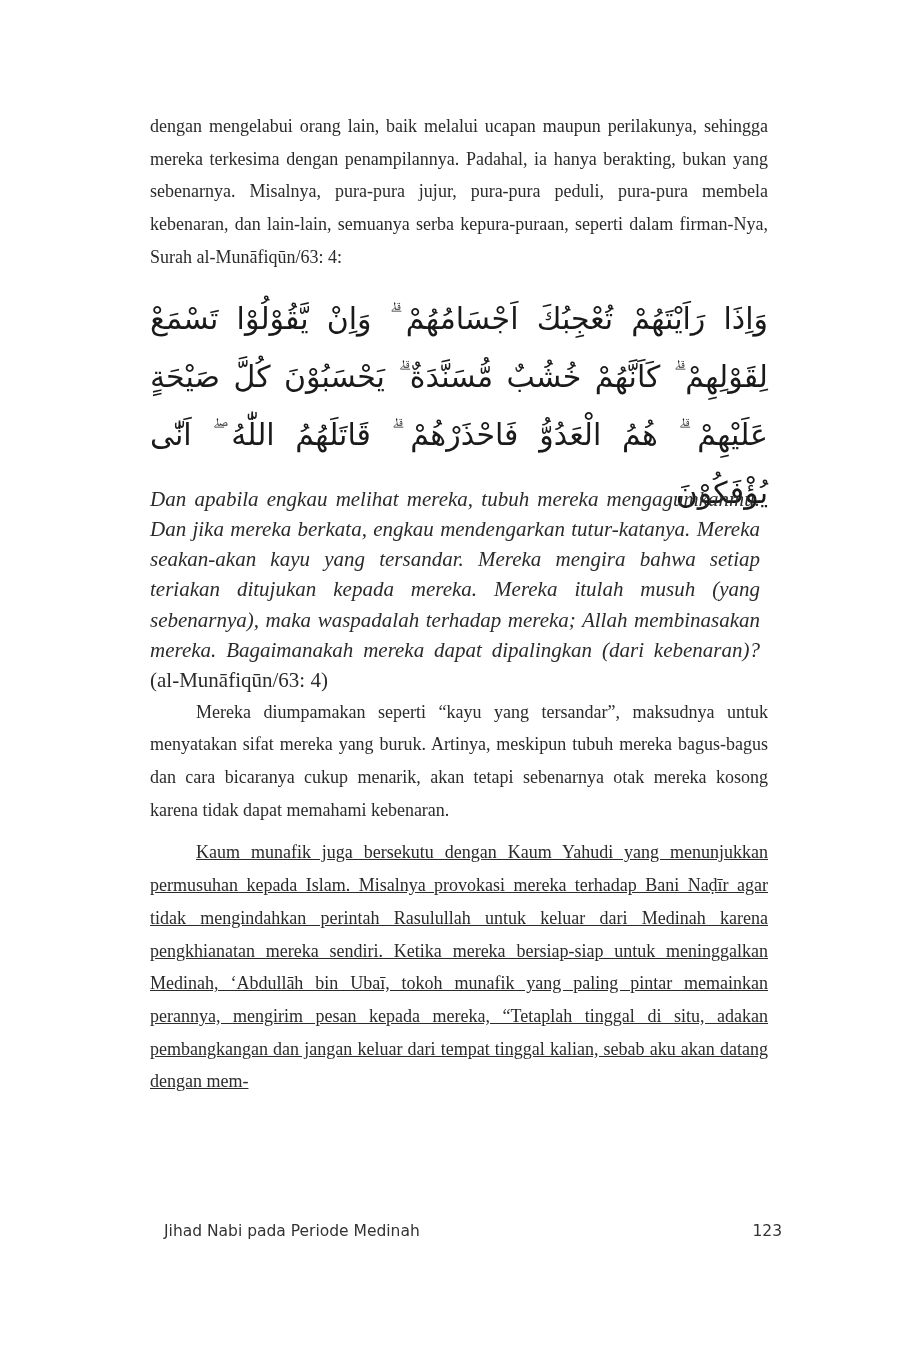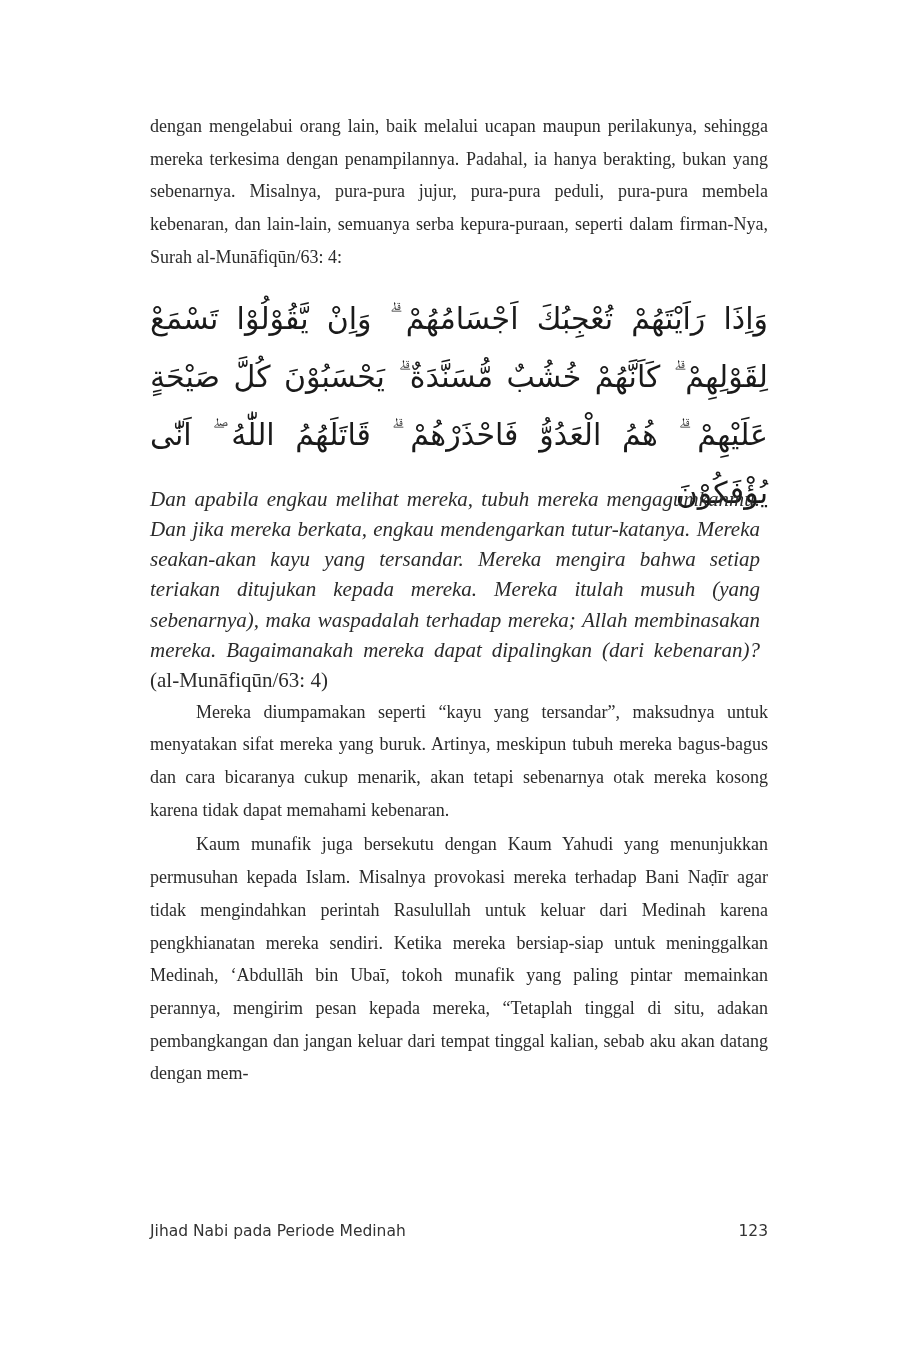--- a/index.html
+++ b/index.html
@@ -26,23 +26,23 @@
   }
   .translation {
     font-family: Liberation Serif, serif;
     font-size: 21px;
     line-height: 30.3px;
     text-align: justify;
     margin: 24px 8px 0 0;
   }
   .translation .it { font-style: italic; }
   .p2 { }
-  .p3 { margin-top: 2px; }
+  .p3 { margin-top: 10px; text-decoration: underline; }
   .footer {
-    position: absolute; left: 150px; top: 1222px; width: 618px;
+    position: absolute; left: 164px; top: 1222px; width: 618px;
     font-family: "DejaVu Sans", sans-serif; font-size: 15.5px; color: #333333;
     display: flex; justify-content: space-between;
   }
 </style>
 </head>
 <body>
 
 <div class="page">
   <p class="body-text">dengan mengelabui orang lain, baik melalui ucapan maupun perilakunya, sehingga mereka terkesima dengan penampilannya. Padahal, ia hanya berakting, bukan yang sebenarnya. Misalnya, pura-pura jujur, pura-pura peduli, pura-pura membela kebenaran, dan lain-lain, semuanya serba kepura-puraan, seperti dalam firman-Nya, Surah al-Munāfiqūn/63: 4:</p>
 

